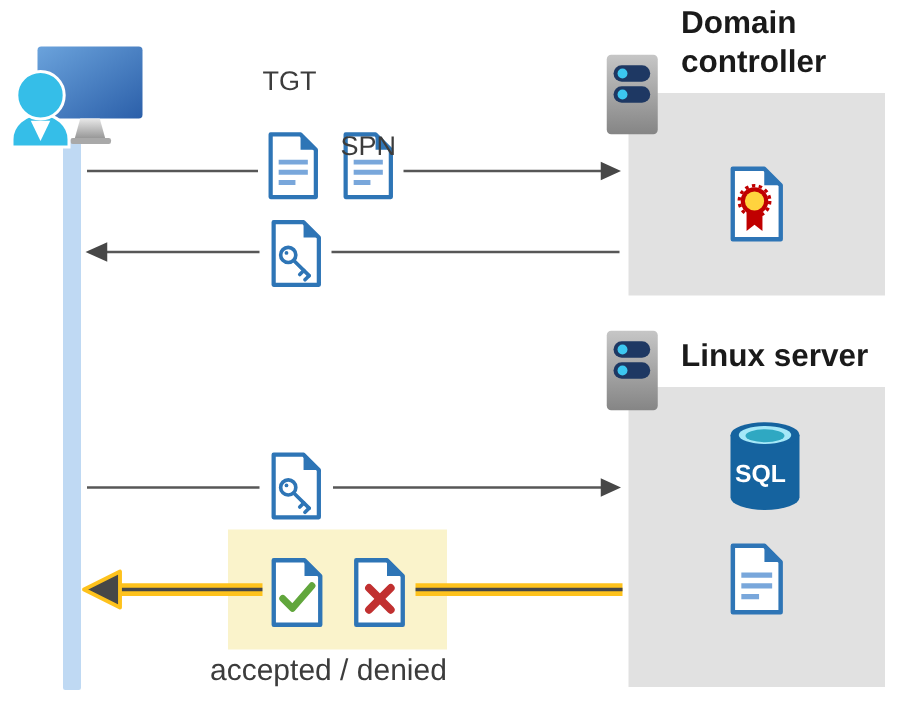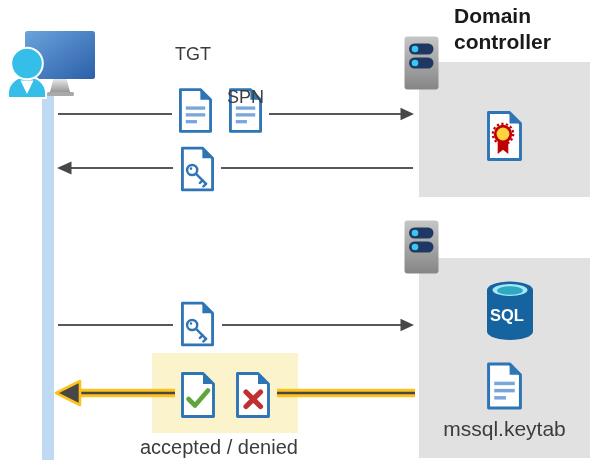--- a/index.html
+++ b/index.html
@@ -152,17 +152,17 @@
       <rect x="47" y="92" width="27" height="4" rx="1.5" fill="#A9A9A9"></rect>
       <g>
         <path d="M8,98 L8,93 A19,17 0 0 1 46,93 L46,98 Z" style="fill:var(--person-cyan,#35BEE8)" stroke="#ffffff" stroke-width="2"></path>
         <polygon points="20.5,80.5 33.5,80.5 27,94" fill="#ffffff"></polygon>
         <circle cx="27" cy="63.5" r="15.8" style="fill:var(--person-cyan,#35BEE8)" stroke="#ffffff" stroke-width="2"></circle>
       </g>
     </g>
   </svg>
 
   <div class="lbl lbl-title lbl-dc">Domain controller</div>
+  <div class="lbl lbl-title lbl-linux">Linux server</div>
   <div class="lbl lbl-tgt">TGT</div>
   <div class="lbl lbl-spn">SPN</div>
-  <div class="lbl lbl-keytab">mssql.keytab</div>
   <div class="lbl lbl-result">accepted / denied</div>
 </div>
 
 </body></html>

